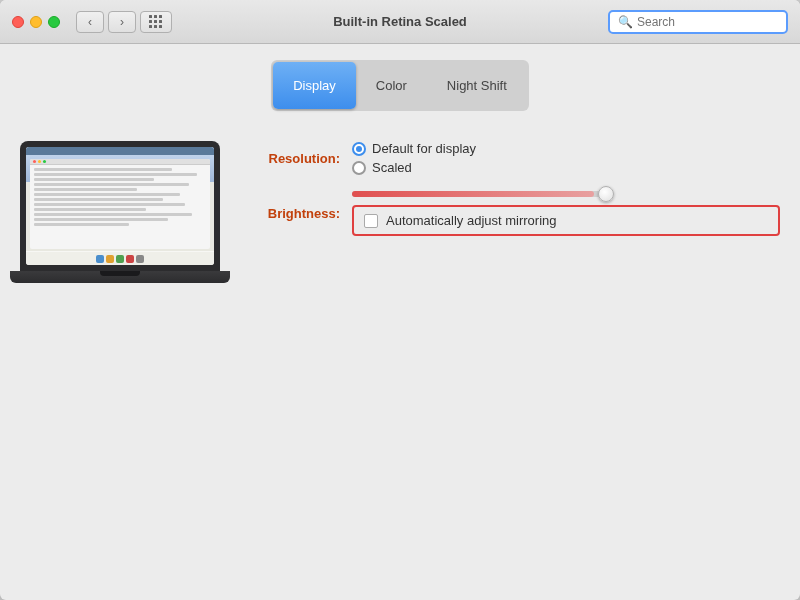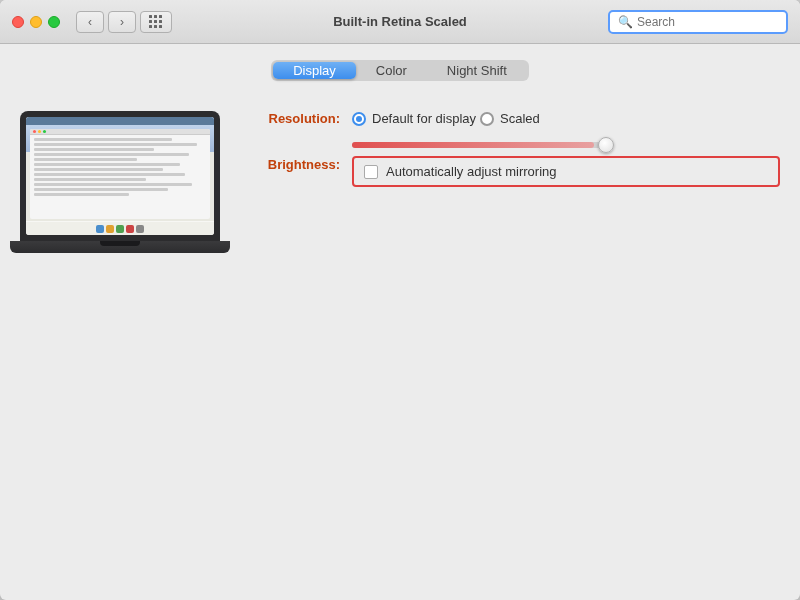--- a/index.html
+++ b/index.html
@@ -152,21 +152,21 @@
 
     .tab-group {
       display: flex;
       background: #d0d0d0;
       border-radius: 6px;
       padding: 2px;
       gap: 0;
     }
 
     .tab {
-      padding: 1px 20px;
+      padding: 16px 20px;
       border-radius: 5px;
       cursor: pointer;
       font-size: 13px;
       color: #444;
     }
 
     .tab.active {
       background: linear-gradient(to bottom, #6eb0f5, #3d8eed);
       color: #fff;
       font-weight: 500;
@@ -325,21 +325,21 @@
       width: 90px;
       text-align: right;
       font-weight: 600;
       color: #c2410c;
       font-size: 13px;
       flex-shrink: 0;
     }
 
     .radio-group {
       display: flex;
-      flex-direction: row;
+      flex-direction: column;
       gap: 4px;
       justify-content: center;
     }
 
     .radio-option {
       display: flex;
       align-items: center;
       gap: 6px;
       cursor: pointer;
     }

